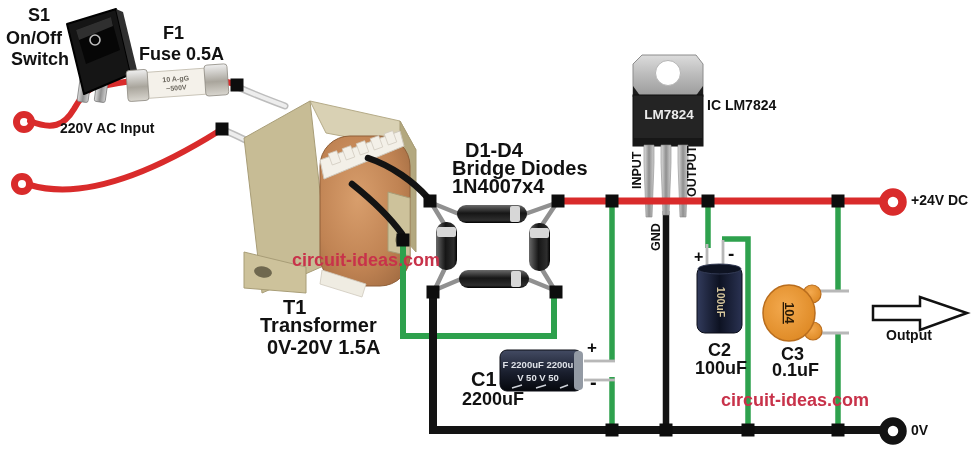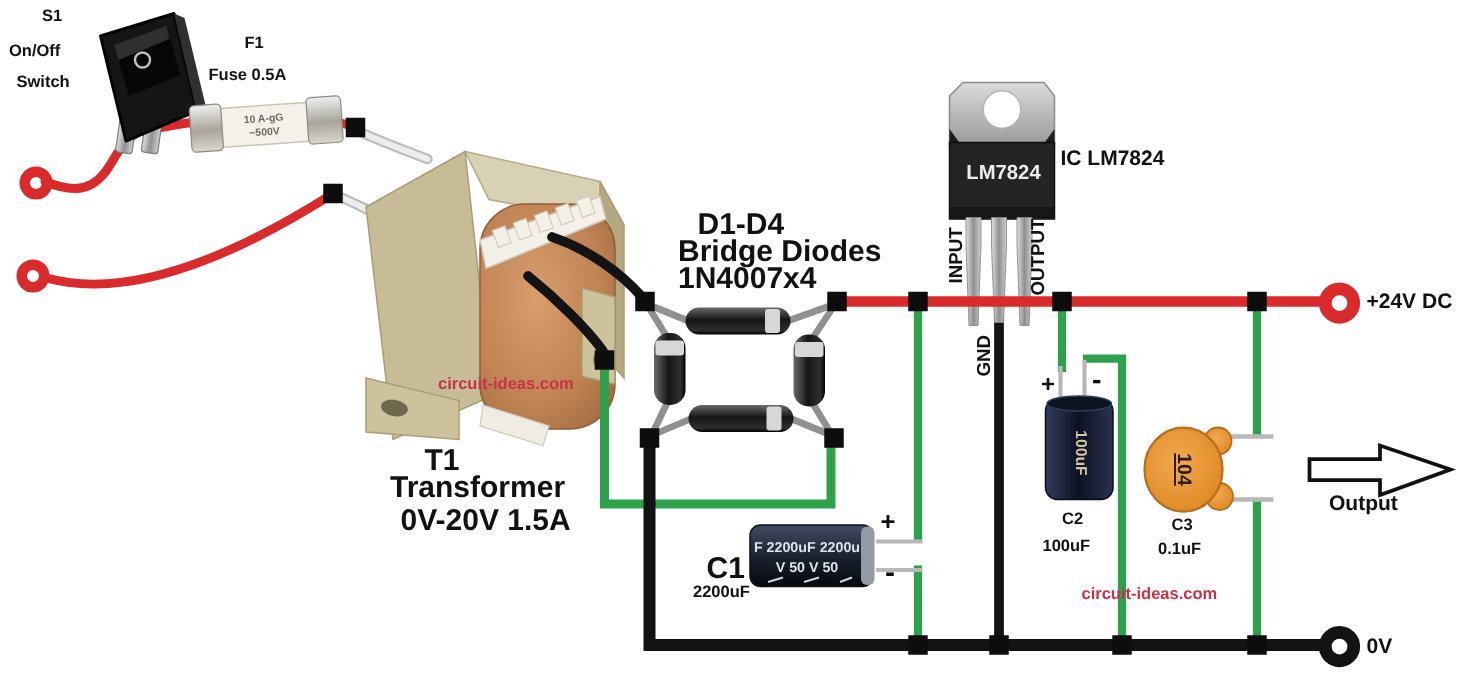--- a/index.html
+++ b/index.html
@@ -5,21 +5,21 @@
   html,body{margin:0;padding:0;background:#ffffff;}
   .stage{
     position:relative;width:980px;height:456px;background:#ffffff;overflow:hidden;
     font-family:"Liberation Sans",sans-serif;
   }
   .stage svg{position:absolute;left:0;top:0;}
   .lbl{
     position:absolute;font-weight:bold;color:#111;line-height:1;
     white-space:nowrap;letter-spacing:0;
   }
-  .fs16{font-size:20px;} .fs17{font-size:11px;} .fs18{font-size:14px;}
+  .fs16{font-size:20px;} .fs17{font-size:18px;} .fs18{font-size:14px;}
   .vlbl{
     position:absolute;font-weight:bold;color:#111;line-height:1;font-size:12.5px;
     white-space:nowrap;transform:rotate(-90deg);transform-origin:0 0;
   }
   .wm{color:var(--watermark-red,#c8324a);}
   .sign{position:absolute;font-weight:bold;color:#0d0d0d;line-height:1;}
 </style>
 </head>
 <body>
 
@@ -229,20 +229,21 @@
   <circle cx="893" cy="431" r="9.5" fill="none" style="stroke:var(--wire-black,#131313)" stroke-width="8.5"></circle>
 
   <polygon points="873,306 920,306 920,297 967,313 920,330 920,320 873,320" fill="#ffffff" stroke="#111" stroke-width="2.5" stroke-linejoin="miter"></polygon>
 </svg>
 
 <div class="lbl fs17" style="left:28px;top:6px">S1</div>
 <div class="lbl fs17" style="left:6px;top:29px">On/Off</div>
 <div class="lbl fs17" style="left:11px;top:50px">Switch</div>
 <div class="lbl fs17" style="left:163px;top:24px">F1</div>
 <div class="lbl fs17" style="left:139px;top:45px">Fuse 0.5A</div>
+<div class="lbl fs18" style="left:60px;top:121px">220V AC Input</div>
 
 <div class="lbl fs16" style="left:283px;top:297px">T1</div>
 <div class="lbl fs16" style="left:260px;top:315px">Transformer</div>
 <div class="lbl fs16" style="left:267px;top:337px">0V-20V 1.5A</div>
 
 <div class="lbl fs16" style="left:465px;top:140px">D1-D4</div>
 <div class="lbl fs16" style="left:452px;top:158px">Bridge Diodes</div>
 <div class="lbl fs16" style="left:452px;top:176px">1N4007x4</div>
 
 <div class="lbl fs18" style="left:707px;top:98px">IC LM7824</div>

